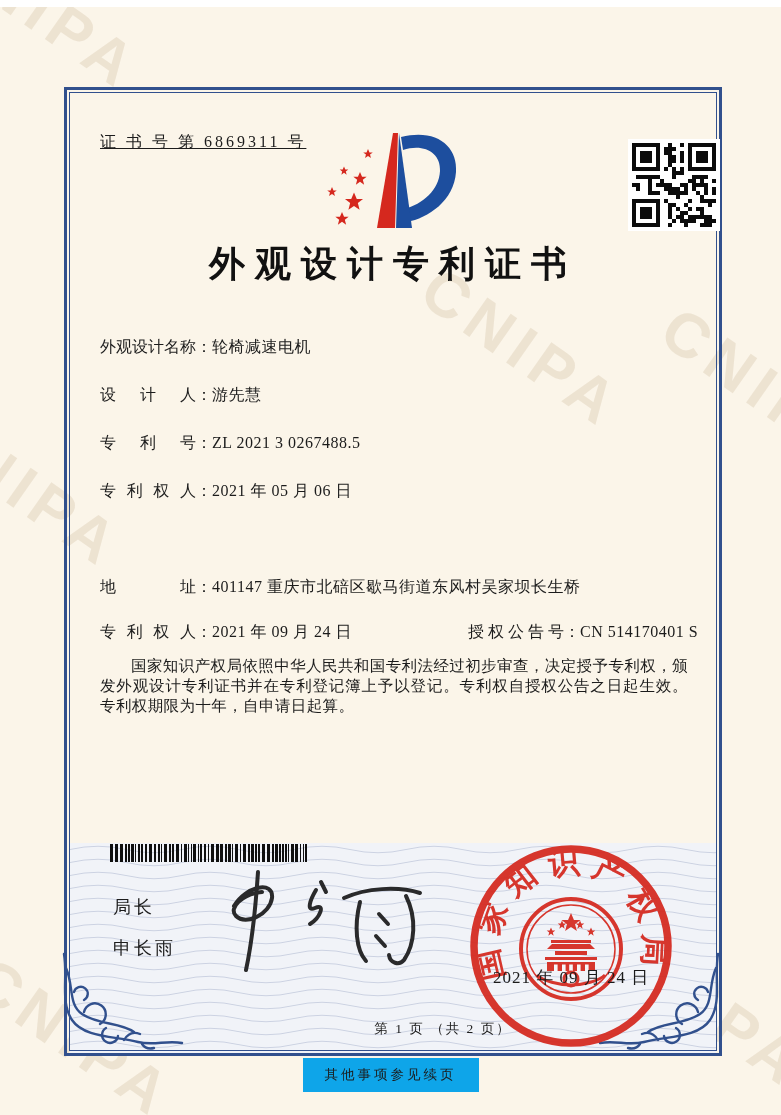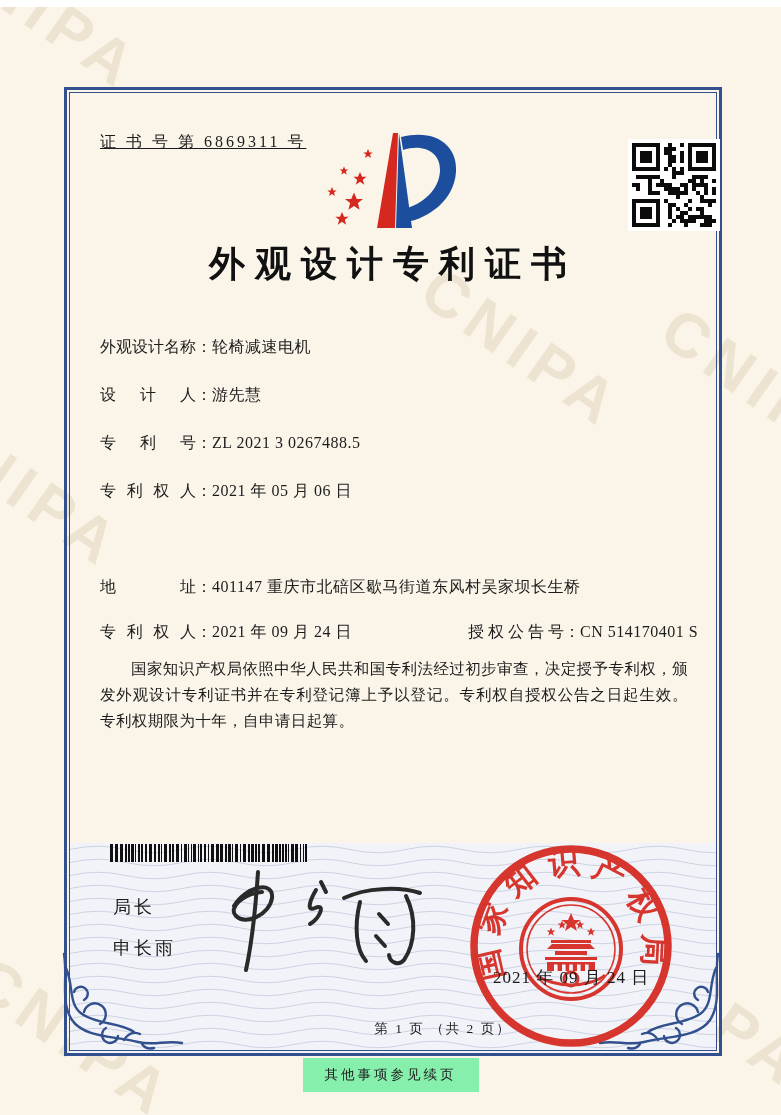--- a/index.html
+++ b/index.html
@@ -49,21 +49,21 @@
   .frow{position:absolute; left:100px; z-index:6; font-size:16px; white-space:nowrap;}
   .flabel{
     display:inline-block; width:96px; text-align:justify; text-align-last:justify;
     vertical-align:bottom;
   }
   .fvalue{letter-spacing:0.5px;}
   .grant-col2{position:absolute; left:368px; top:0;}
   
   .paras{
     position:absolute; left:100px; top:656px; width:588px; z-index:6;
-    font-size:15.5px; line-height:26px; text-align:justify; letter-spacing:0.4px;
+    font-size:15.5px; line-height:20px; text-align:justify; letter-spacing:0.4px;
   }
   .paras p{margin:0; text-indent:2em;}
   
   .barcode{position:absolute; left:110px; top:844px; z-index:6;}
   
   .sig-title{position:absolute; left:113px; top:895px; font-size:18px; letter-spacing:3px; z-index:6;}
   .sig-name{position:absolute; left:113px; top:936px; font-size:18px; letter-spacing:3px; z-index:6;}
   .autograph{position:absolute; left:218px; top:866px; z-index:6;}
   
   .seal{position:absolute; left:466px; top:841px; z-index:7; opacity:0.93;}
@@ -71,21 +71,21 @@
     position:absolute; left:478px; top:966px; width:186px; z-index:8;
     text-align:center; font-size:17px; letter-spacing:1px; color:#1a1a1a;
   }
   
   .page-info{
     position:absolute; left:64px; top:1020px; width:758px; z-index:6;
     text-align:center; font-size:13.5px; letter-spacing:2px;
   }
   .note-box{
     position:absolute; left:50%; top:1058px; transform:translateX(-50%); z-index:6;
-    background:#86efac; padding:8px 22px; font-size:13.5px; letter-spacing:3px; white-space:nowrap;
+    background:#0ea5e9; padding:8px 22px; font-size:13.5px; letter-spacing:3px; white-space:nowrap;
   }
   .ornament{position:absolute; z-index:6; pointer-events:none;}
   .orn-left{left:54px; top:952px;}
   .orn-right{left:598px; top:952px; transform:scaleX(-1);}
 </style>
 </head>
 <body>
 
 <div class="page">
 

